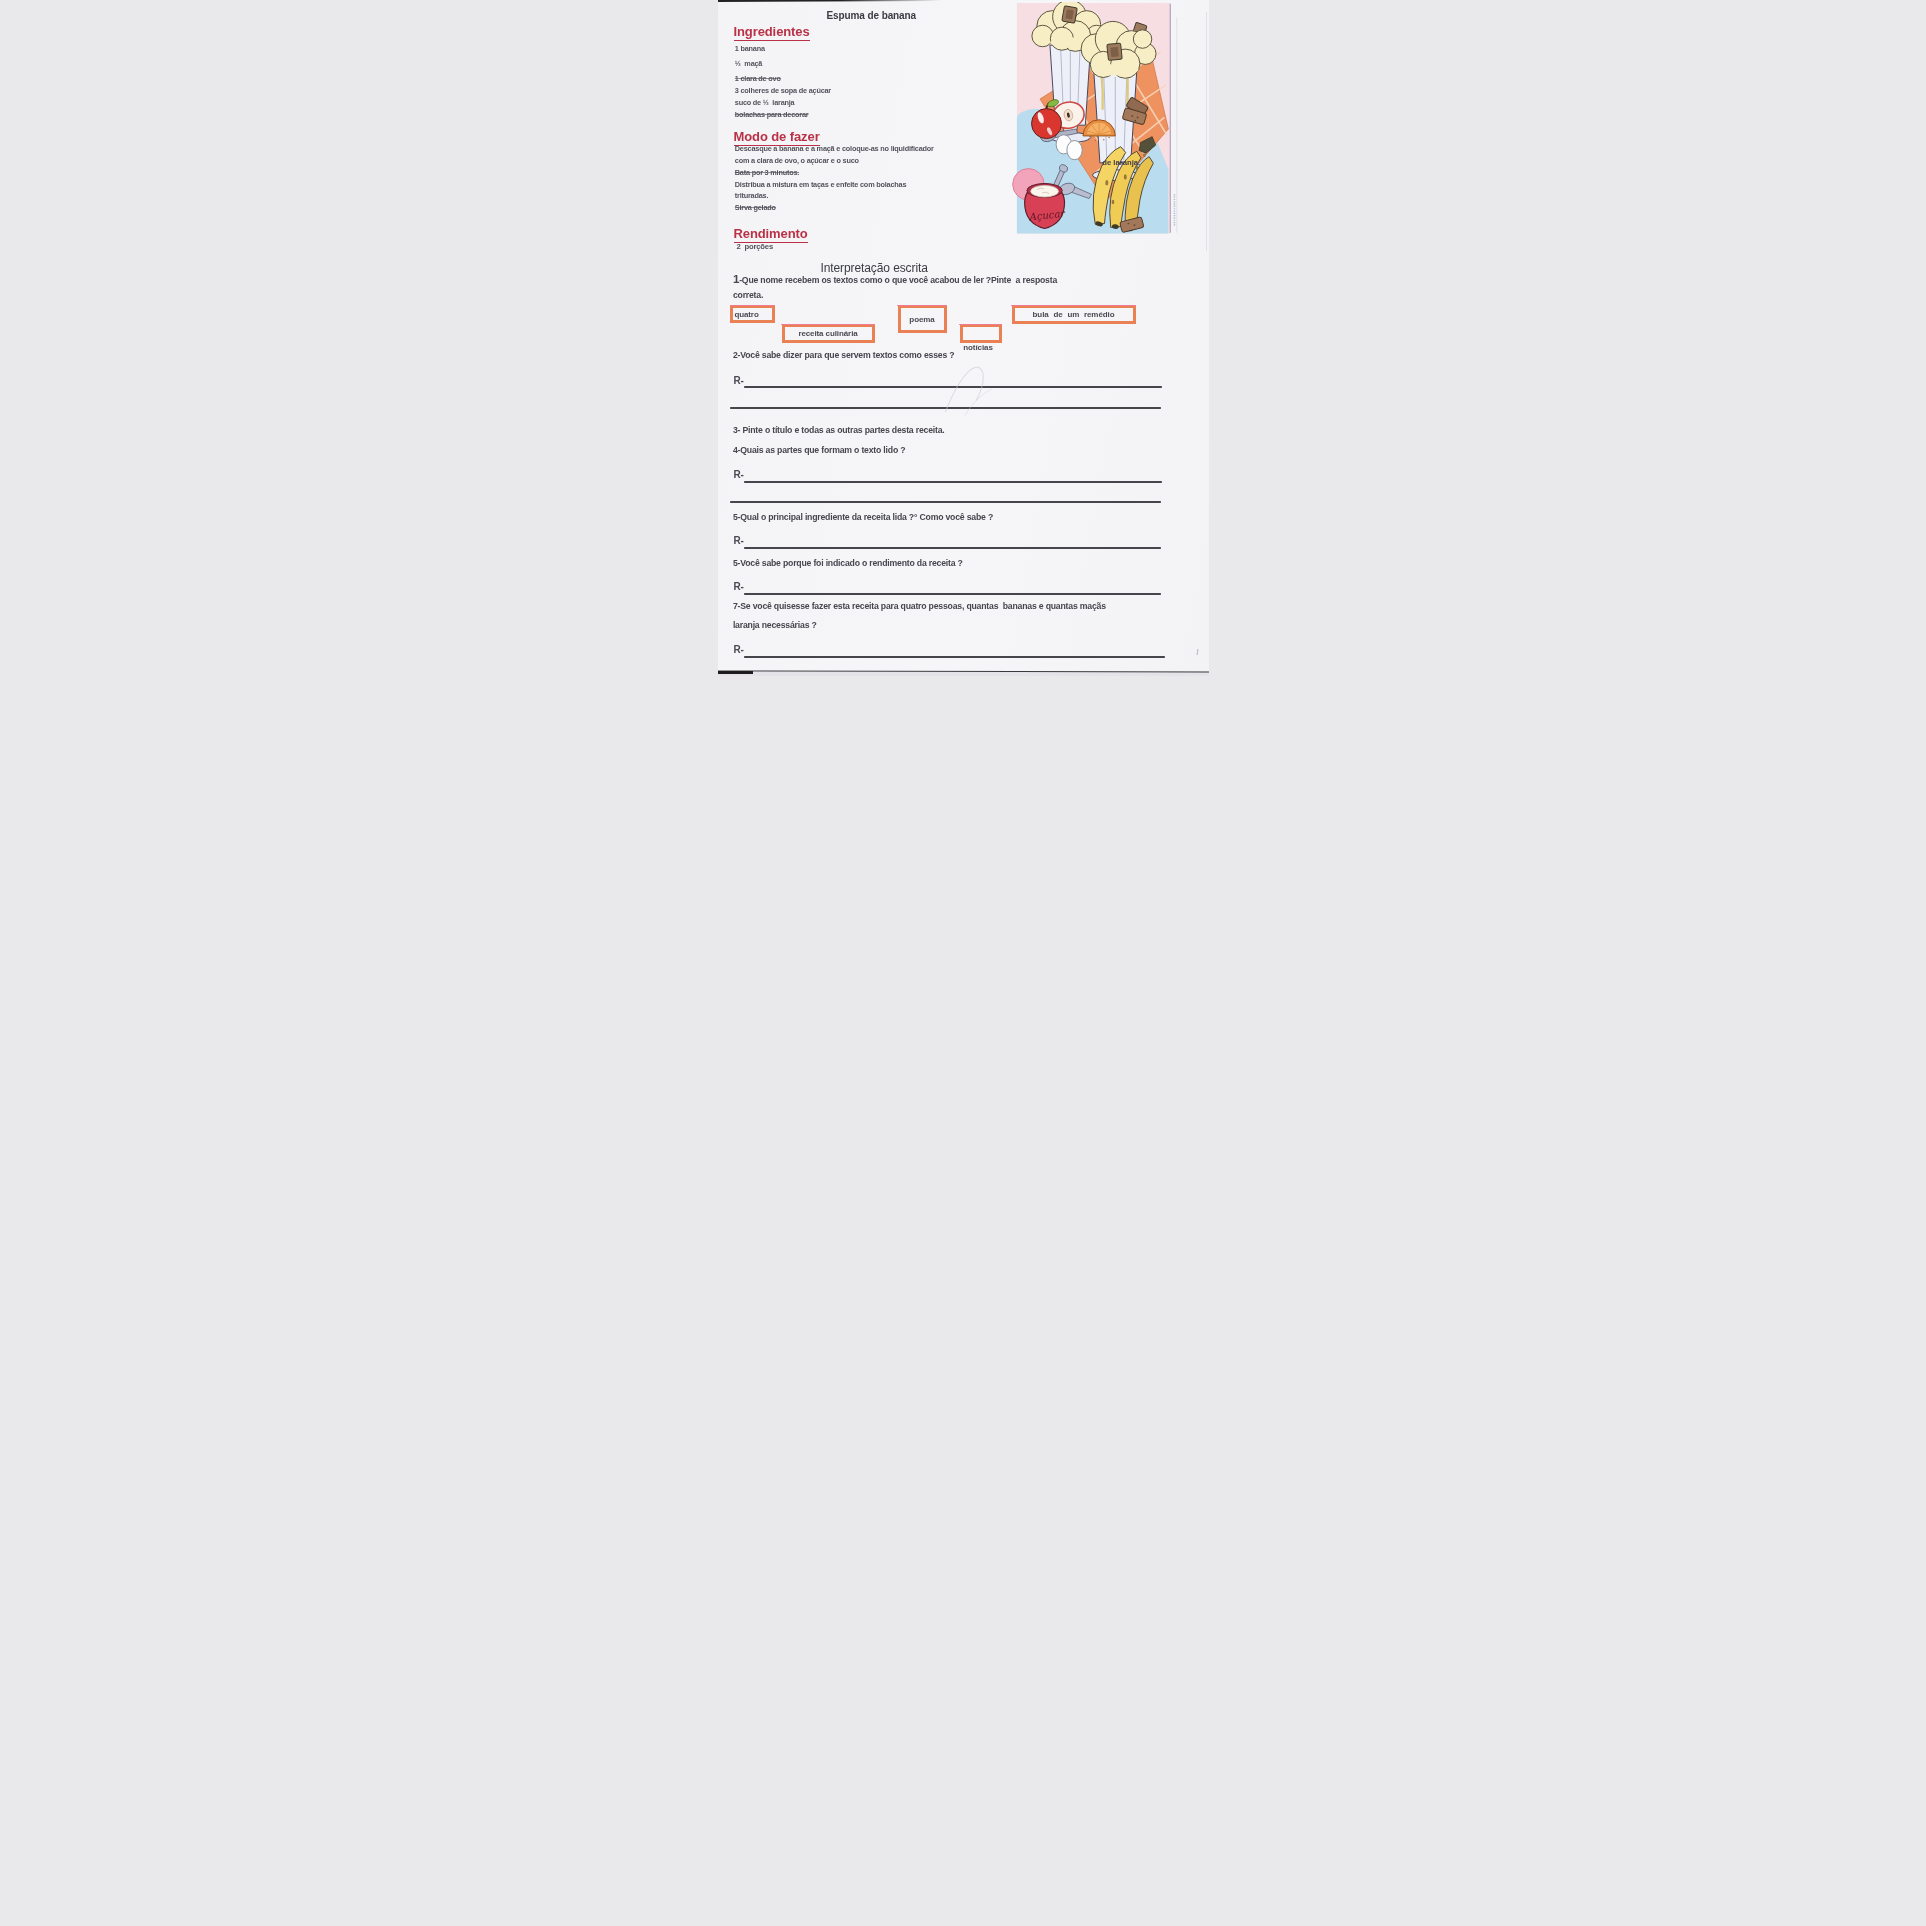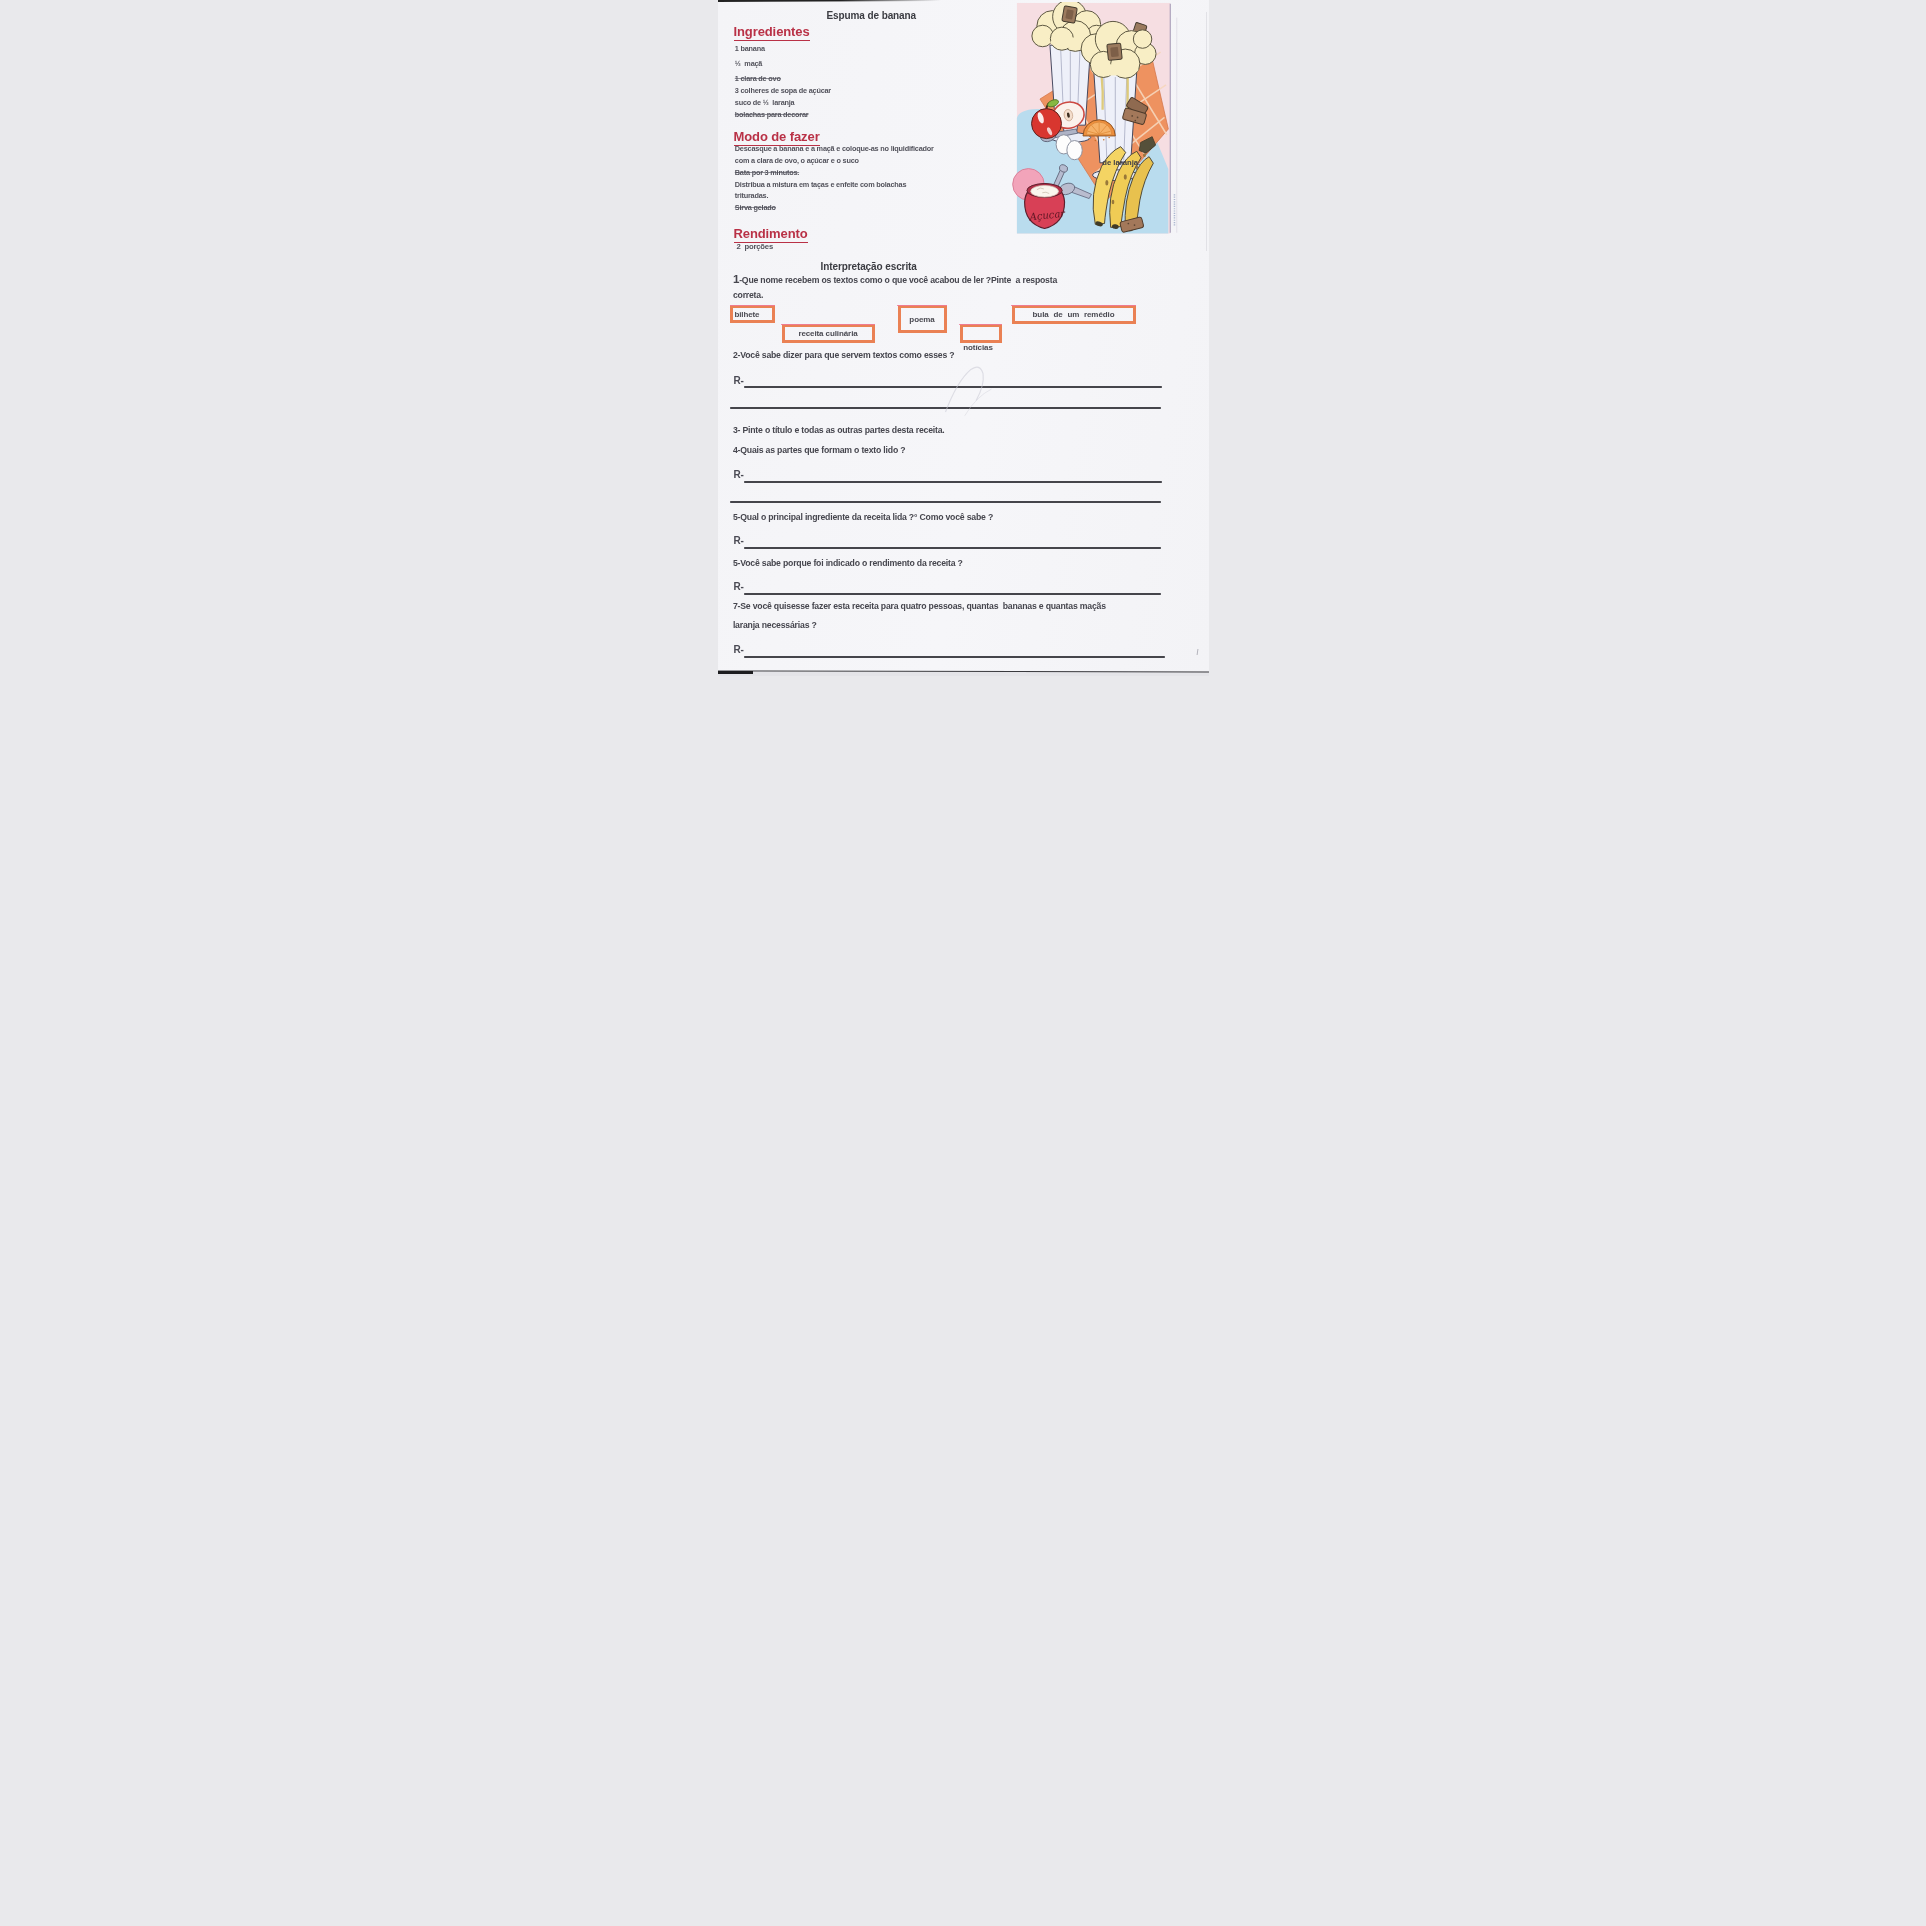--- a/index.html
+++ b/index.html
@@ -6,21 +6,21 @@
   .page{position:relative;width:491px;height:676px;margin:0 auto;overflow:hidden;
         background:linear-gradient(100deg,#f4f4f7 0%,#f6f6f9 55%,#f3f3f6 100%);
         font-family:"Liberation Sans",sans-serif;}
   .abs{position:absolute;white-space:pre;}
   .title{font-weight:700;font-size:10px;color:#3b3c42;letter-spacing:-0.1px;}
   .redhead{font-weight:700;font-size:13px;color:#b93146;letter-spacing:-0.1px;
            border-bottom:1.3px solid #b93146;padding-bottom:1px;}
   .body-line{font-weight:700;font-size:7.3px;color:#53535c;letter-spacing:-0.2px;}
   .struck{text-decoration:line-through;text-decoration-thickness:0.8px;
           text-decoration-color:rgba(85,85,95,.65);}
-  .interp{font-weight:700;font-size:10px;color:#3b3c42;letter-spacing:-0.1px;}
+  .interp{font-weight:400;font-size:12px;color:#3b3c42;letter-spacing:-0.1px;}
   .q{font-weight:700;font-size:8.7px;color:#46464e;letter-spacing:-0.2px;}
   .qnum{font-size:11.6px;line-height:8.5px;}
   .rlabel{font-weight:700;font-size:10px;color:#4a4a54;letter-spacing:-0.2px;}
   .rule{position:absolute;height:1.5px;background:#45454b;border-radius:0.8px;}
   .optbox{position:absolute;border:3.1px solid #ea8154;background:transparent;
           display:flex;align-items:center;box-sizing:border-box;}
   .optbox:before{content:"";position:absolute;left:-3.1px;right:-3.1px;top:-3.1px;height:1.2px;
                  background:#ef7a9c;opacity:.85;}
   .optlabel{font-weight:700;font-size:8px;color:#4a4a52;letter-spacing:-0.1px;white-space:pre;}
   .center{justify-content:center;}
@@ -71,21 +71,21 @@
 
   <div class="abs redhead" style="left:16px;top:226px;">Rendimento</div>
   <div class="abs body-line" style="left:19px;top:242px;font-size:7.7px;">2  porções</div>
 
   <div class="abs interp" style="left:103px;top:261px;">Interpretação escrita</div>
 
   <div class="abs q" style="left:15.4px;top:275px;"><span class="qnum">1</span><span>-Que nome recebem os textos como o que você acabou de ler ?Pinte  a resposta</span></div>
   <div class="abs q" style="left:15.4px;top:290px;">correta.</div>
 
   <div class="optbox" style="left:12.7px;top:305px;width:45px;height:18px;">
-    <span class="optlabel" style="padding-left:1.2px;">bilhete</span>
+    <span class="optlabel" style="padding-left:1.2px;">quatro</span>
   </div>
   <div class="optbox center" style="left:180px;top:305px;width:49px;height:28px;">
     <span class="optlabel">poema</span>
   </div>
   <div class="optbox center wspace" style="left:294px;top:305px;width:124px;height:18.5px;">
     <span class="optlabel wspace">bula de um remédio</span>
   </div>
   <div class="optbox center" style="left:64px;top:324px;width:93px;height:18.5px;">
     <span class="optlabel">receita culinária</span>
   </div>

